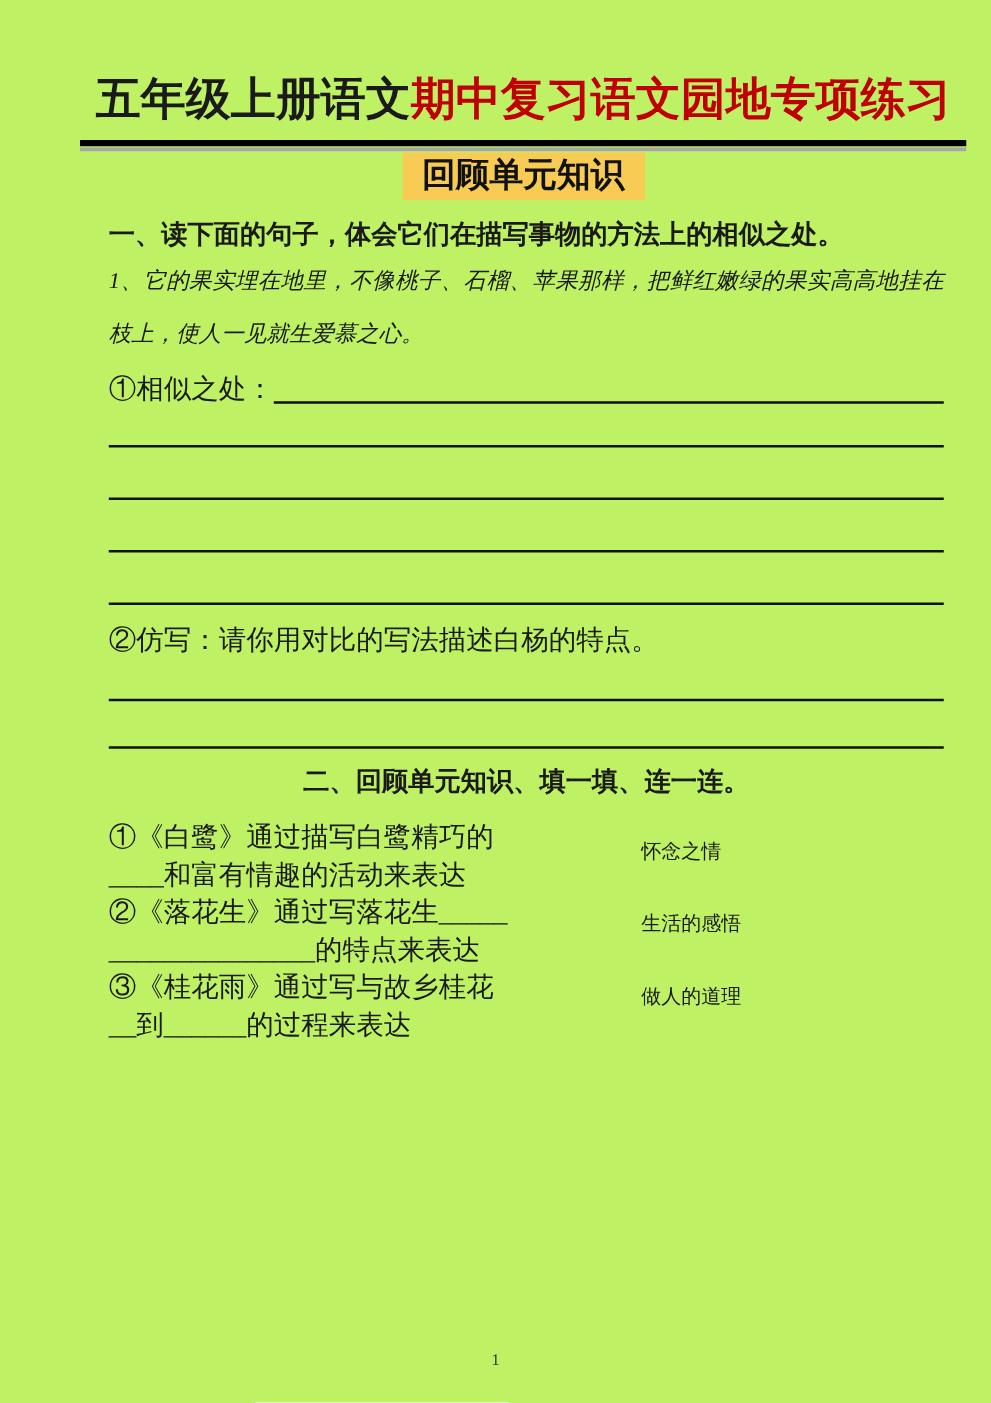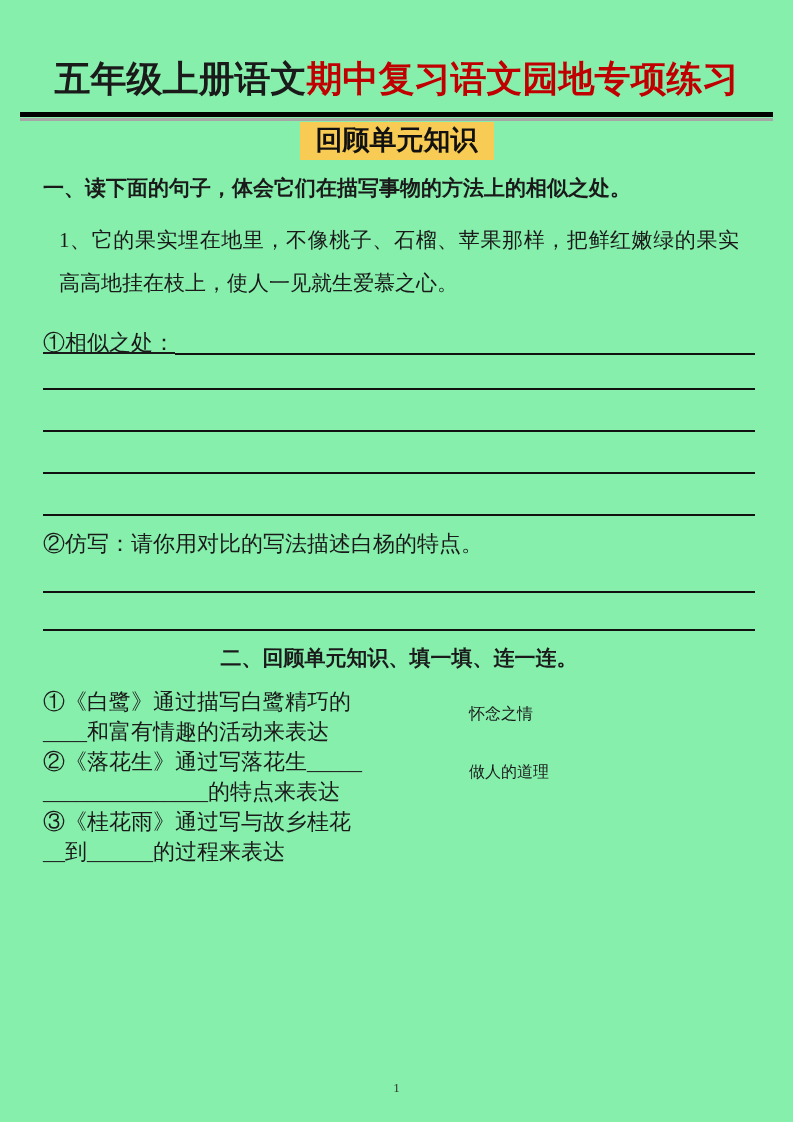--- a/index.html
+++ b/index.html
@@ -1,24 +1,25 @@
 <!DOCTYPE html>
 <html><head>
 <meta charset="utf-8">
 <style>
   * { box-sizing: border-box; }
   html, body { margin: 0; padding: 0; background: #ffffff; }
   .page {
     position: relative;
     width: 793px;
     height: 1122px;
-    background: #86efac;
+    background: #bef264;
     overflow: hidden;
     font-family: "Liberation Serif", "DejaVu Serif", serif;
     color: #1a1a1a;
+    padding-left: 44px;
   }
   .title {
     margin: 55px 0 0 0;
     text-align: center;
     font-size: 36px;
     line-height: 48px;
     font-weight: bold;
     letter-spacing: 0px;
     white-space: nowrap;
   }
@@ -38,31 +39,31 @@
   }
   .content { margin: 0 38px 0 43px; }
   .h-section {
     margin-top: 13px;
     font-family: "Liberation Sans", "DejaVu Sans", sans-serif;
     font-weight: bold;
     font-size: 21px;
     line-height: 30px;
   }
   .body-p {
-    margin: 16px;
-    font-size: 21px;
+    margin: 0;
+    font-size: 18px;
     line-height: 43px;
     text-align: justify;
+    font-style: italic;
   }
   .q-line {
     display: flex;
     font-size: 22px;
     line-height: 43px;
     white-space: nowrap;
-    text-decoration: underline;
   }
   .q-line .fill-line {
     flex: 1;
     border-bottom: 2px solid #111111;
     margin-bottom: 9px;
   }
   .blank-lines.group1 { margin-top: -16px; }
   .group1 .blank-line { height: 42px; border-bottom: 2px solid #111111; }
   .q2 { margin-top: 6px; font-size: 22px; line-height: 43px; }
   .blank-lines.group2 { margin-top: -10px; }
@@ -129,20 +130,21 @@
       <div class="match-left">
         <div class="match-line">①《白鹭》通过描写白鹭精巧的</div>
         <div class="match-line">____和富有情趣的活动来表达</div>
         <div class="match-line">②《落花生》通过写落花生_____</div>
         <div class="match-line">_______________的特点来表达</div>
         <div class="match-line">③《桂花雨》通过写与故乡桂花</div>
         <div class="match-line">__到______的过程来表达</div>
       </div>
       <div class="match-right">
         <div class="opt">怀念之情</div>
+        <div class="opt">生活的感悟</div>
         <div class="opt">做人的道理</div>
       </div>
     </div>
 
   </div>
 
   <div class="page-num">1</div>
 
 </div>
 

